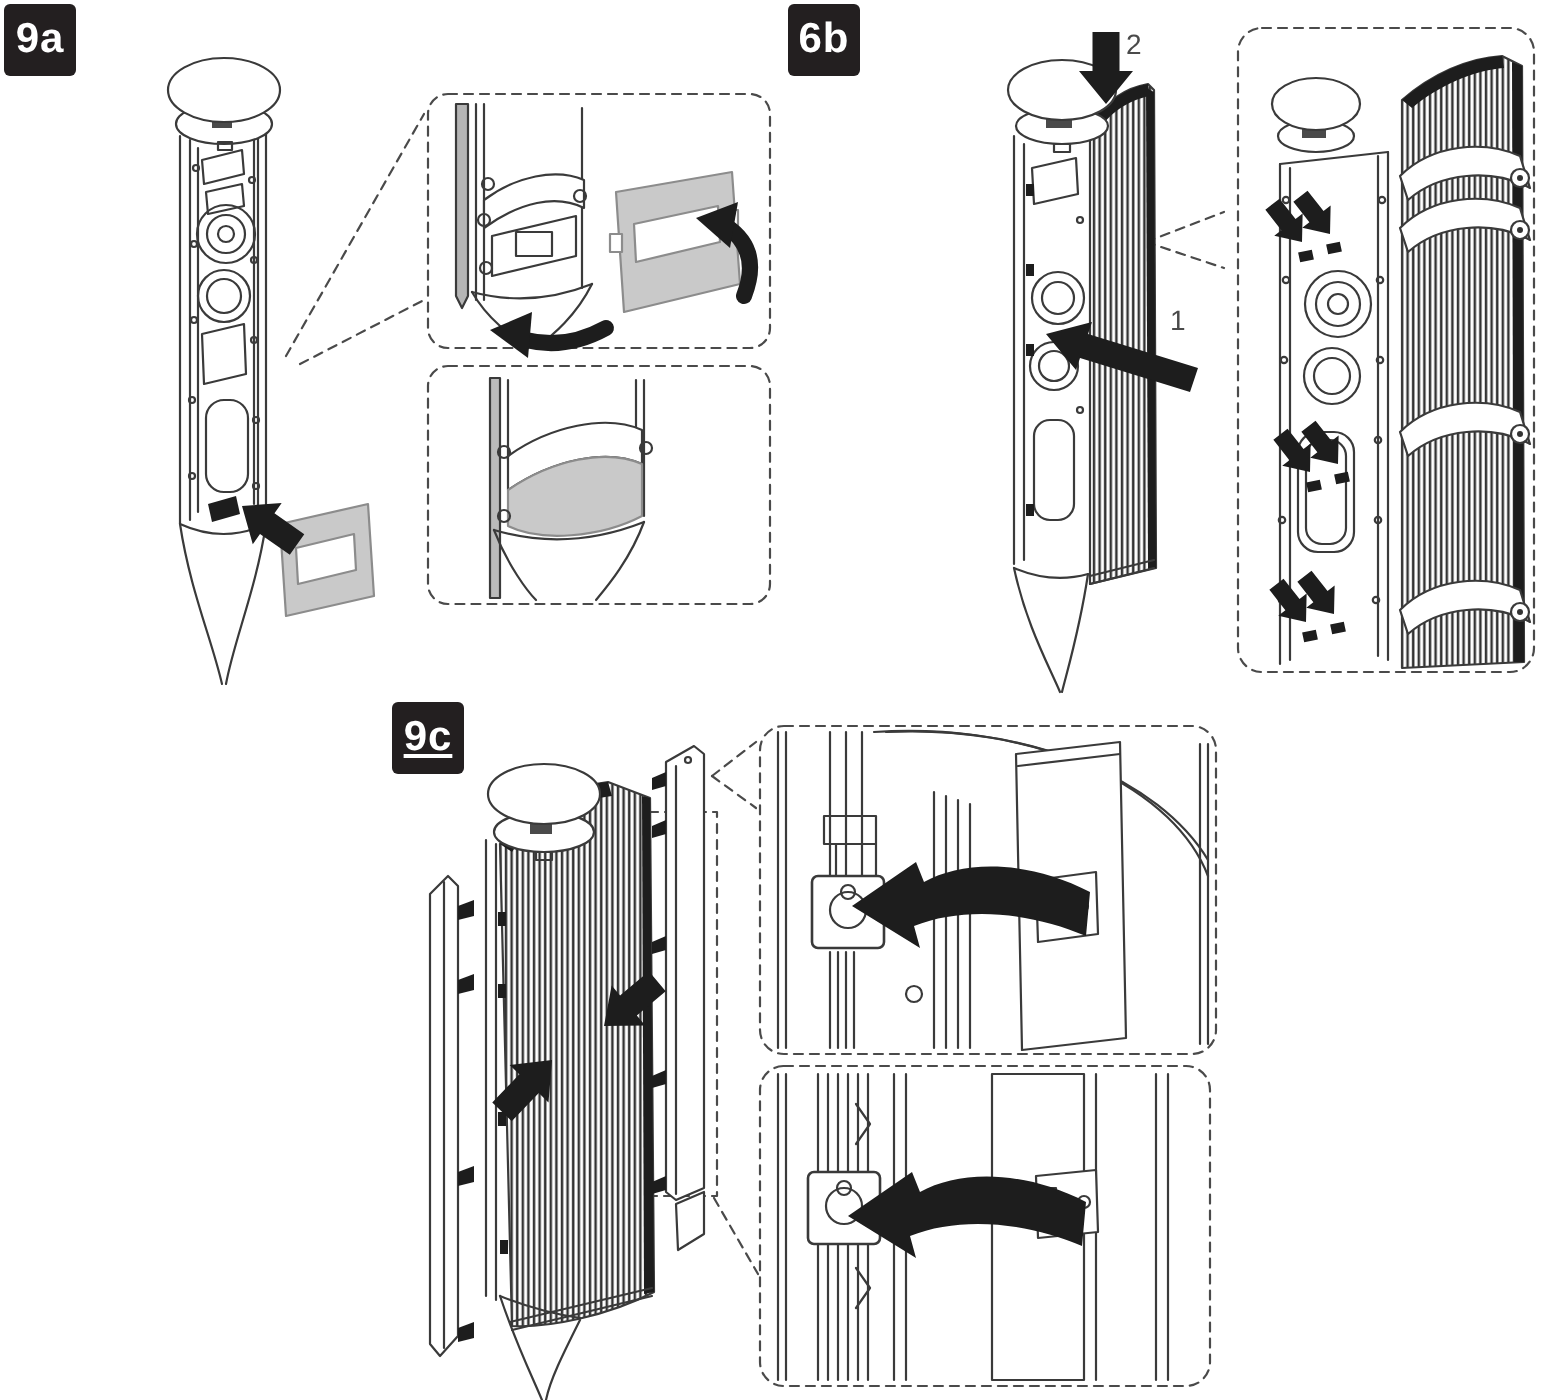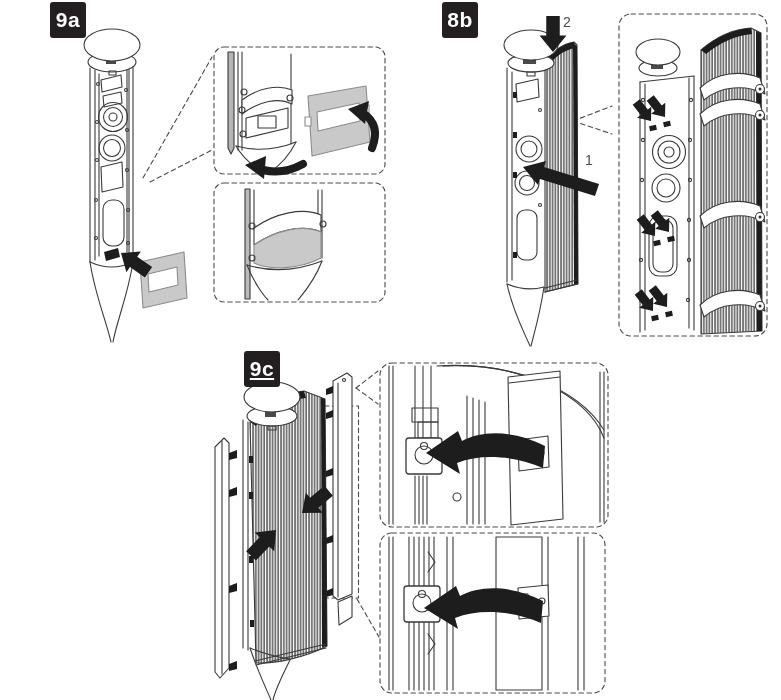--- a/index.html
+++ b/index.html
@@ -1,21 +1,21 @@
 <!DOCTYPE html>
 <html><head>
 <meta charset="utf-8">
 <style>
   * { margin:0; padding:0; box-sizing:border-box; }
   body { background:#ffffff; font-family:"Liberation Sans", sans-serif; }
   .stage { position:relative; width:781px; height:700px; background:#fff; overflow:hidden; }
   .stage svg { position:absolute; left:0; top:0; }
   .step-label { position:absolute; width:36px; height:36px; background:#231f20; color:#fff;
     font-weight:bold; font-size:21px; display:flex; align-items:center; justify-content:center;
-    border-radius:3px; letter-spacing:.5px;margin-left:48px; }
+    border-radius:3px; letter-spacing:.5px; }
   .callout { position:absolute; font-size:14px; color:#4a4a4a; }
 </style>
 </head>
 <body>
 
 <div class="stage">
 
 <svg width="781" height="700" viewBox="0 0 781 700">
 <defs>
   <pattern id="grille" width="2.8" height="6" patternUnits="userSpaceOnUse">
@@ -352,19 +352,19 @@
       <polygon points="333,588 326,591 326,597 333,595" fill="#1d1d1d" stroke="none"></polygon>
     </g>
 
     <polygon points="0,0 -11,-9 -11,-4.5 -24,-4.5 -24,4.5 -11,4.5 -11,9" fill="#1d1d1d" stroke="none" transform="translate(276,530) rotate(-46) scale(1.5)"></polygon>
     <polygon points="0,0 -11,-9 -11,-4.5 -24,-4.5 -24,4.5 -11,4.5 -11,9" fill="#1d1d1d" stroke="none" transform="translate(302,513) rotate(140) scale(1.45)"></polygon>
   </g>
 </g>
 </svg>
 
 <div class="step-label" style="left:2px; top:2px;">9a</div>
-<div class="step-label" style="left:394px; top:2px;">8b</div>
+<div class="step-label" style="left:394px; top:2px;">6b</div>
 <div class="step-label" style="left:196px; top:351px;text-decoration:underline;">9c</div>
 
 <span class="callout" style="left:563px; top:14px;">2</span>
 <span class="callout" style="left:585px; top:152px;">1</span>
 
 </div>
 
 </body></html>

